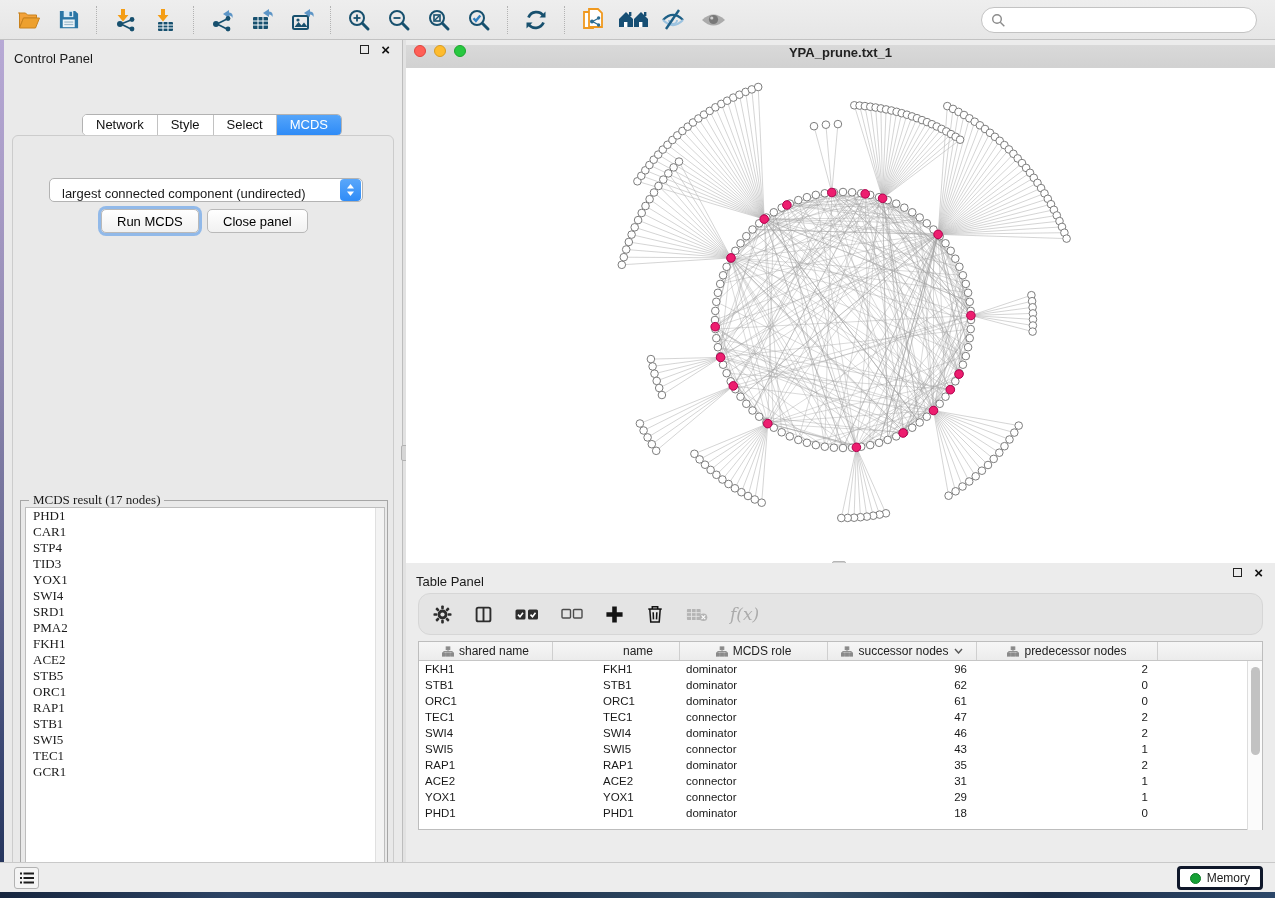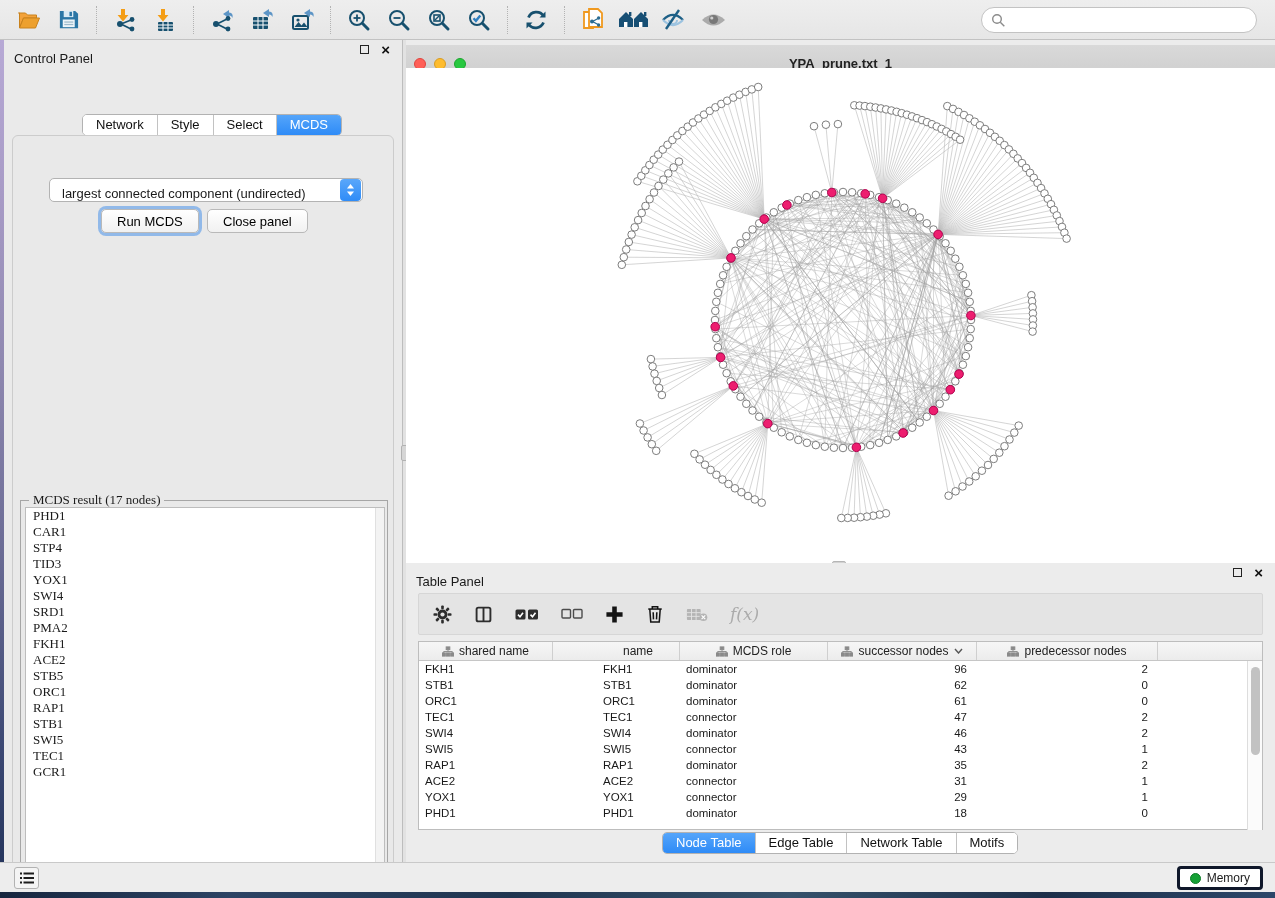--- a/index.html
+++ b/index.html
@@ -54,34 +54,34 @@
   #result-legend { position:absolute; left:8px; top:-9px; background:#e9e9e9; padding:0 4px; font-size:13px; }
   #result-list { position:absolute; left:4px; top:6px; width:360px; height:362px; background:#fff;
                  border:1px solid #bdbdbd; overflow:hidden; }
   #result-scroll { position:absolute; right:0; top:0; width:9px; height:100%; background:#f3f3f3; border-left:1px solid #e0e0e0; }
   .result-item { font-size:13px; line-height:16px; padding-left:7px; }
 
   
   #net-window { left:406px; top:40px; width:869px; height:523px; }
   #net-titlebar { position:absolute; left:0; top:5px; width:869px; height:38px;
                   background:linear-gradient(#d9d9d9,#cdcdcd); border-bottom:1px solid #a8a8a8;
-                  display:flex; align-items:center; }
+                  display:flex; align-items:flex-start; }
   .light { width:12px; height:12px; border-radius:50%; margin-left:8px; }
   #net-title { position:absolute; width:100%; text-align:center; font-size:13px; font-weight:600; color:#222; }
   #net-canvas { position:absolute; left:0; top:28px; width:869px; height:495px; background:#fff; }
 
   
   #vsplit { left:402px; top:40px; width:4px; height:822px; background:#e2e2e2; border-left:1px solid #bdbdbd; }
   #vsplit-handle { position:absolute; left:-2px; top:405px; width:7px; height:16px; background:#d6d6d6; border:1px solid #b2b2b2; border-radius:2px; }
   #hsplit-handle { left:832px; top:561px; width:14px; height:6px; background:#d2d2d2; border:1px solid #b5b5b5; border-radius:2px; }
 
   
   #table-panel { left:406px; top:563px; width:869px; height:299px; background:#ececec; }
   #tp-toolbar { position:absolute; left:12px; top:30px; width:845px; height:42px; background:#e4e4e4;
-                border:1px solid #d6d6d6; border-radius:2px; display:flex; align-items:center; padding-left:14px; gap:22px; }
+                border:1px solid #d6d6d6; border-radius:12px; display:flex; align-items:center; padding-left:14px; gap:22px; }
   .tp-icon { display:flex; align-items:center; justify-content:center; }
   #fx-label { font-family:"DejaVu Serif", serif; font-style:italic; color:#ababab; font-size:17px; }
 
   #node-table { position:absolute; left:12px; top:78px; width:845px; height:189px; background:#fff; border:1px solid #bdbdbd; }
   #nt-header { display:flex; height:19px; background:linear-gradient(#f6f6f6,#ececec); border-bottom:1px solid #c6c6c6; }
   .hcell { display:flex; align-items:center; justify-content:center; gap:5px; font-size:12px; color:#222;
            border-right:1px solid #cfcfcf; height:100%; }
   .hcell.filler { border-right:none; flex:1; }
   .nt-row { display:flex; height:16px; align-items:center; font-size:11.5px; }
   .c0{width:134px;} .c1{width:83px;margin-left:44px;} .c2{width:148px;} .c3{width:149px;} .c4{width:181px;}
@@ -1298,26 +1298,20 @@
           <div class="cell c2">dominator</div>
           <div class="cell c3 num">18</div>
           <div class="cell c4 num">0</div>
         </div>
       </div>
     <div id="nt-scroll">
       <div id="nt-thumb"></div>
     </div>
   </div>
 
-  <div id="tp-tabs" class="seg">
-    <span class="tab active">Node Table</span>
-    <span class="tab">Edge Table</span>
-    <span class="tab">Network Table</span>
-    <span class="tab">Motifs</span>
-  </div>
 </div>
 
 <div id="status-bar" class="abs">
   <div id="burger-btn">
     <svg width="14" height="12" viewBox="0 0 14 12">
       <g fill="#1c1c1c">
           <rect x="0" y="0.5" width="2" height="2"></rect>
           <rect x="3.5" y="0.5" width="10.5" height="2"></rect>
       <rect x="0" y="5" width="2" height="2"></rect>
           <rect x="3.5" y="5" width="10.5" height="2"></rect>

